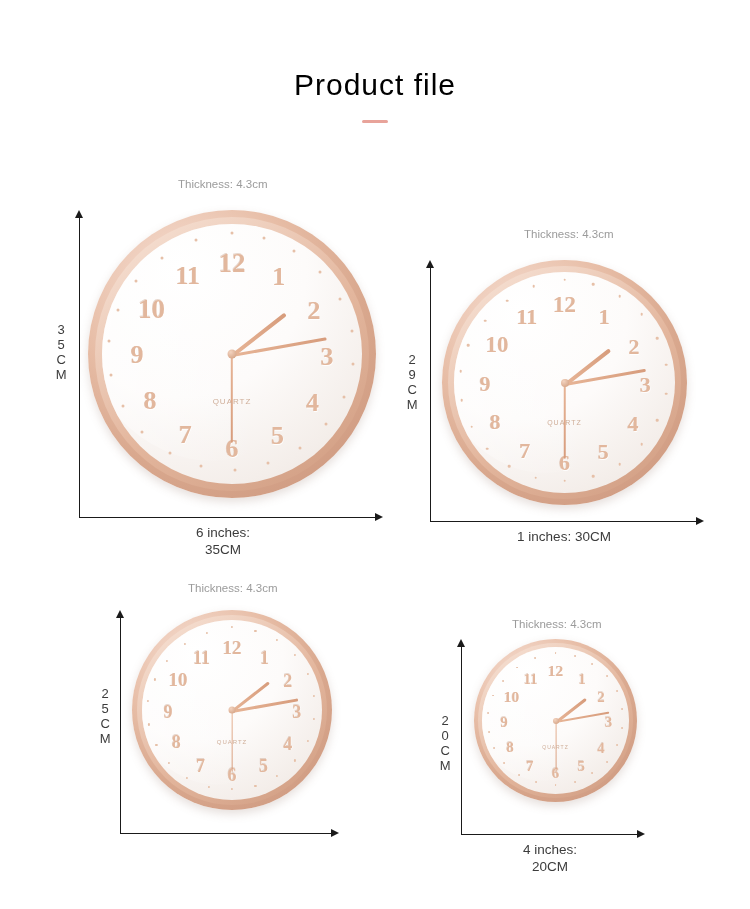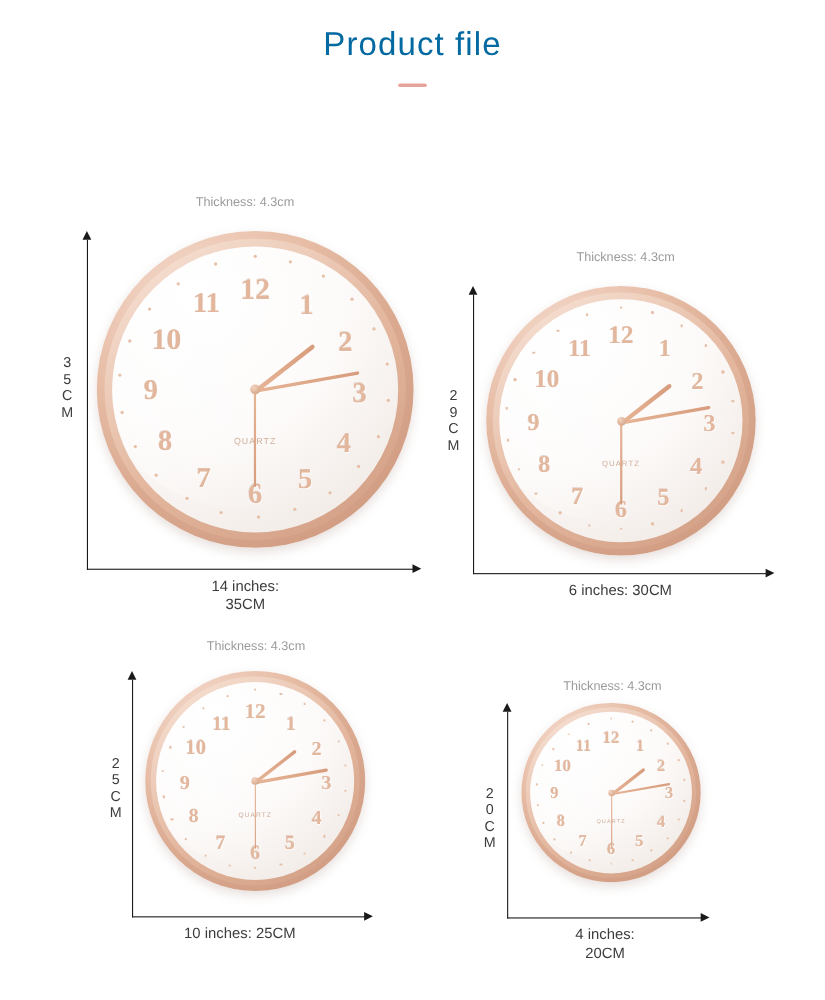--- a/index.html
+++ b/index.html
@@ -9,22 +9,22 @@
     background:#ffffff;
     font-family:"Liberation Sans", sans-serif;
     position:relative;
     overflow:hidden;
     color:#8a8a8a;
   }
 
   
   .header { position:absolute; left:0; top:0; width:750px; text-align:center; }
   .page-title {
-    font-size:30px; color:#0369a1; font-weight:400;
-    letter-spacing:1px; margin-top:24px;
+    font-size:30px; color:#000000; font-weight:400;
+    letter-spacing:1px; margin-top:68px;
   }
   .title-rule {
     width:26px; height:3px; background:#e8a39a;
     margin:18px auto 0 auto; border-radius:2px;
   }
   .subtitle {
     font-size:12px; color:#e8e3e0; letter-spacing:1px;
     margin-top:4px;
   }
 
@@ -142,21 +142,21 @@
 
 <div class="block" style="left:58px; top:170px; width:330px; height:380px;">
   <div class="thickness" style="left:120px; top:8px;">Thickness: 4.3cm</div>
 
   <div class="arrow-up" style="left:17px; top:40px;"></div>
   <div class="axis-v" style="left:21px; top:48px; height:300px;"></div>
   <div class="label-v" style="left:-4px; top:152px;">35CM</div>
 
   <div class="axis-h" style="left:21px; top:347px; width:298px;"></div>
   <div class="arrow-right" style="left:317px; top:343px;"></div>
-  <div class="label-h" style="left:60px; top:355px; width:210px;">14 inches:
+  <div class="label-h" style="left:60px; top:355px; width:210px;">6 inches:
 35CM</div>
 
   <div class="clock" style="left:30px; top:40px; width:288px; height:288px;">
     <div class="rim"></div>
     <div class="rim2" style="inset:7px;"></div>
     <div class="glass" style="inset:14px;">
       <div class="sheen"></div>
 
       <div class="tick" style="left:50%; top:3.5%; width:3px; height:3px;"></div>
       <div class="tick" style="left:62.4%; top:5.2%; width:3px; height:3px;"></div>
@@ -205,21 +205,21 @@
 
 <div class="block" style="left:412px; top:222px; width:300px; height:320px;">
   <div class="thickness" style="left:112px; top:6px;">Thickness: 4.3cm</div>
 
   <div class="arrow-up" style="left:14px; top:38px;"></div>
   <div class="axis-v" style="left:18px; top:46px; height:254px;"></div>
   <div class="label-v" style="left:-7px; top:130px;">29CM</div>
 
   <div class="axis-h" style="left:18px; top:299px; width:268px;"></div>
   <div class="arrow-right" style="left:284px; top:295px;"></div>
-  <div class="label-h" style="left:42px; top:307px; width:220px;">6 inches: 30CM</div>
+  <div class="label-h" style="left:42px; top:307px; width:220px;">1 inches: 30CM</div>
 
   <div class="clock" style="left:30px; top:38px; width:245px; height:245px;">
     <div class="rim"></div>
     <div class="rim2" style="inset:6px;"></div>
     <div class="glass" style="inset:12px;">
       <div class="sheen"></div>
       <div class="tick" style="left:50%; top:3.5%; width:2.6px; height:2.6px;"></div>
       <div class="tick" style="left:63%; top:5.5%; width:2.6px; height:2.6px;"></div>
       <div class="tick" style="left:75%; top:11%; width:2.6px; height:2.6px;"></div>
       <div class="tick" style="left:85%; top:19%; width:2.6px; height:2.6px;"></div>
@@ -264,21 +264,20 @@
 
 <div class="block" style="left:100px; top:578px; width:255px; height:290px;">
   <div class="thickness" style="left:88px; top:4px;">Thickness: 4.3cm</div>
 
   <div class="arrow-up" style="left:16px; top:32px;"></div>
   <div class="axis-v" style="left:20px; top:40px; height:216px;"></div>
   <div class="label-v" style="left:-2px; top:108px;">25CM</div>
 
   <div class="axis-h" style="left:20px; top:255px; width:213px;"></div>
   <div class="arrow-right" style="left:231px; top:251px;"></div>
-  <div class="label-h" style="left:18px; top:263px; width:200px;">10 inches: 25CM</div>
 
   <div class="clock" style="left:32px; top:32px; width:200px; height:200px;">
     <div class="rim"></div>
     <div class="rim2" style="inset:5px;"></div>
     <div class="glass" style="inset:10px;">
       <div class="sheen"></div>
       <div class="tick" style="left:50%; top:4%; width:2.2px; height:2.2px;"></div>
       <div class="tick" style="left:63%; top:6%; width:2.2px; height:2.2px;"></div>
       <div class="tick" style="left:75%; top:11%; width:2.2px; height:2.2px;"></div>
       <div class="tick" style="left:85%; top:19.5%; width:2.2px; height:2.2px;"></div>

